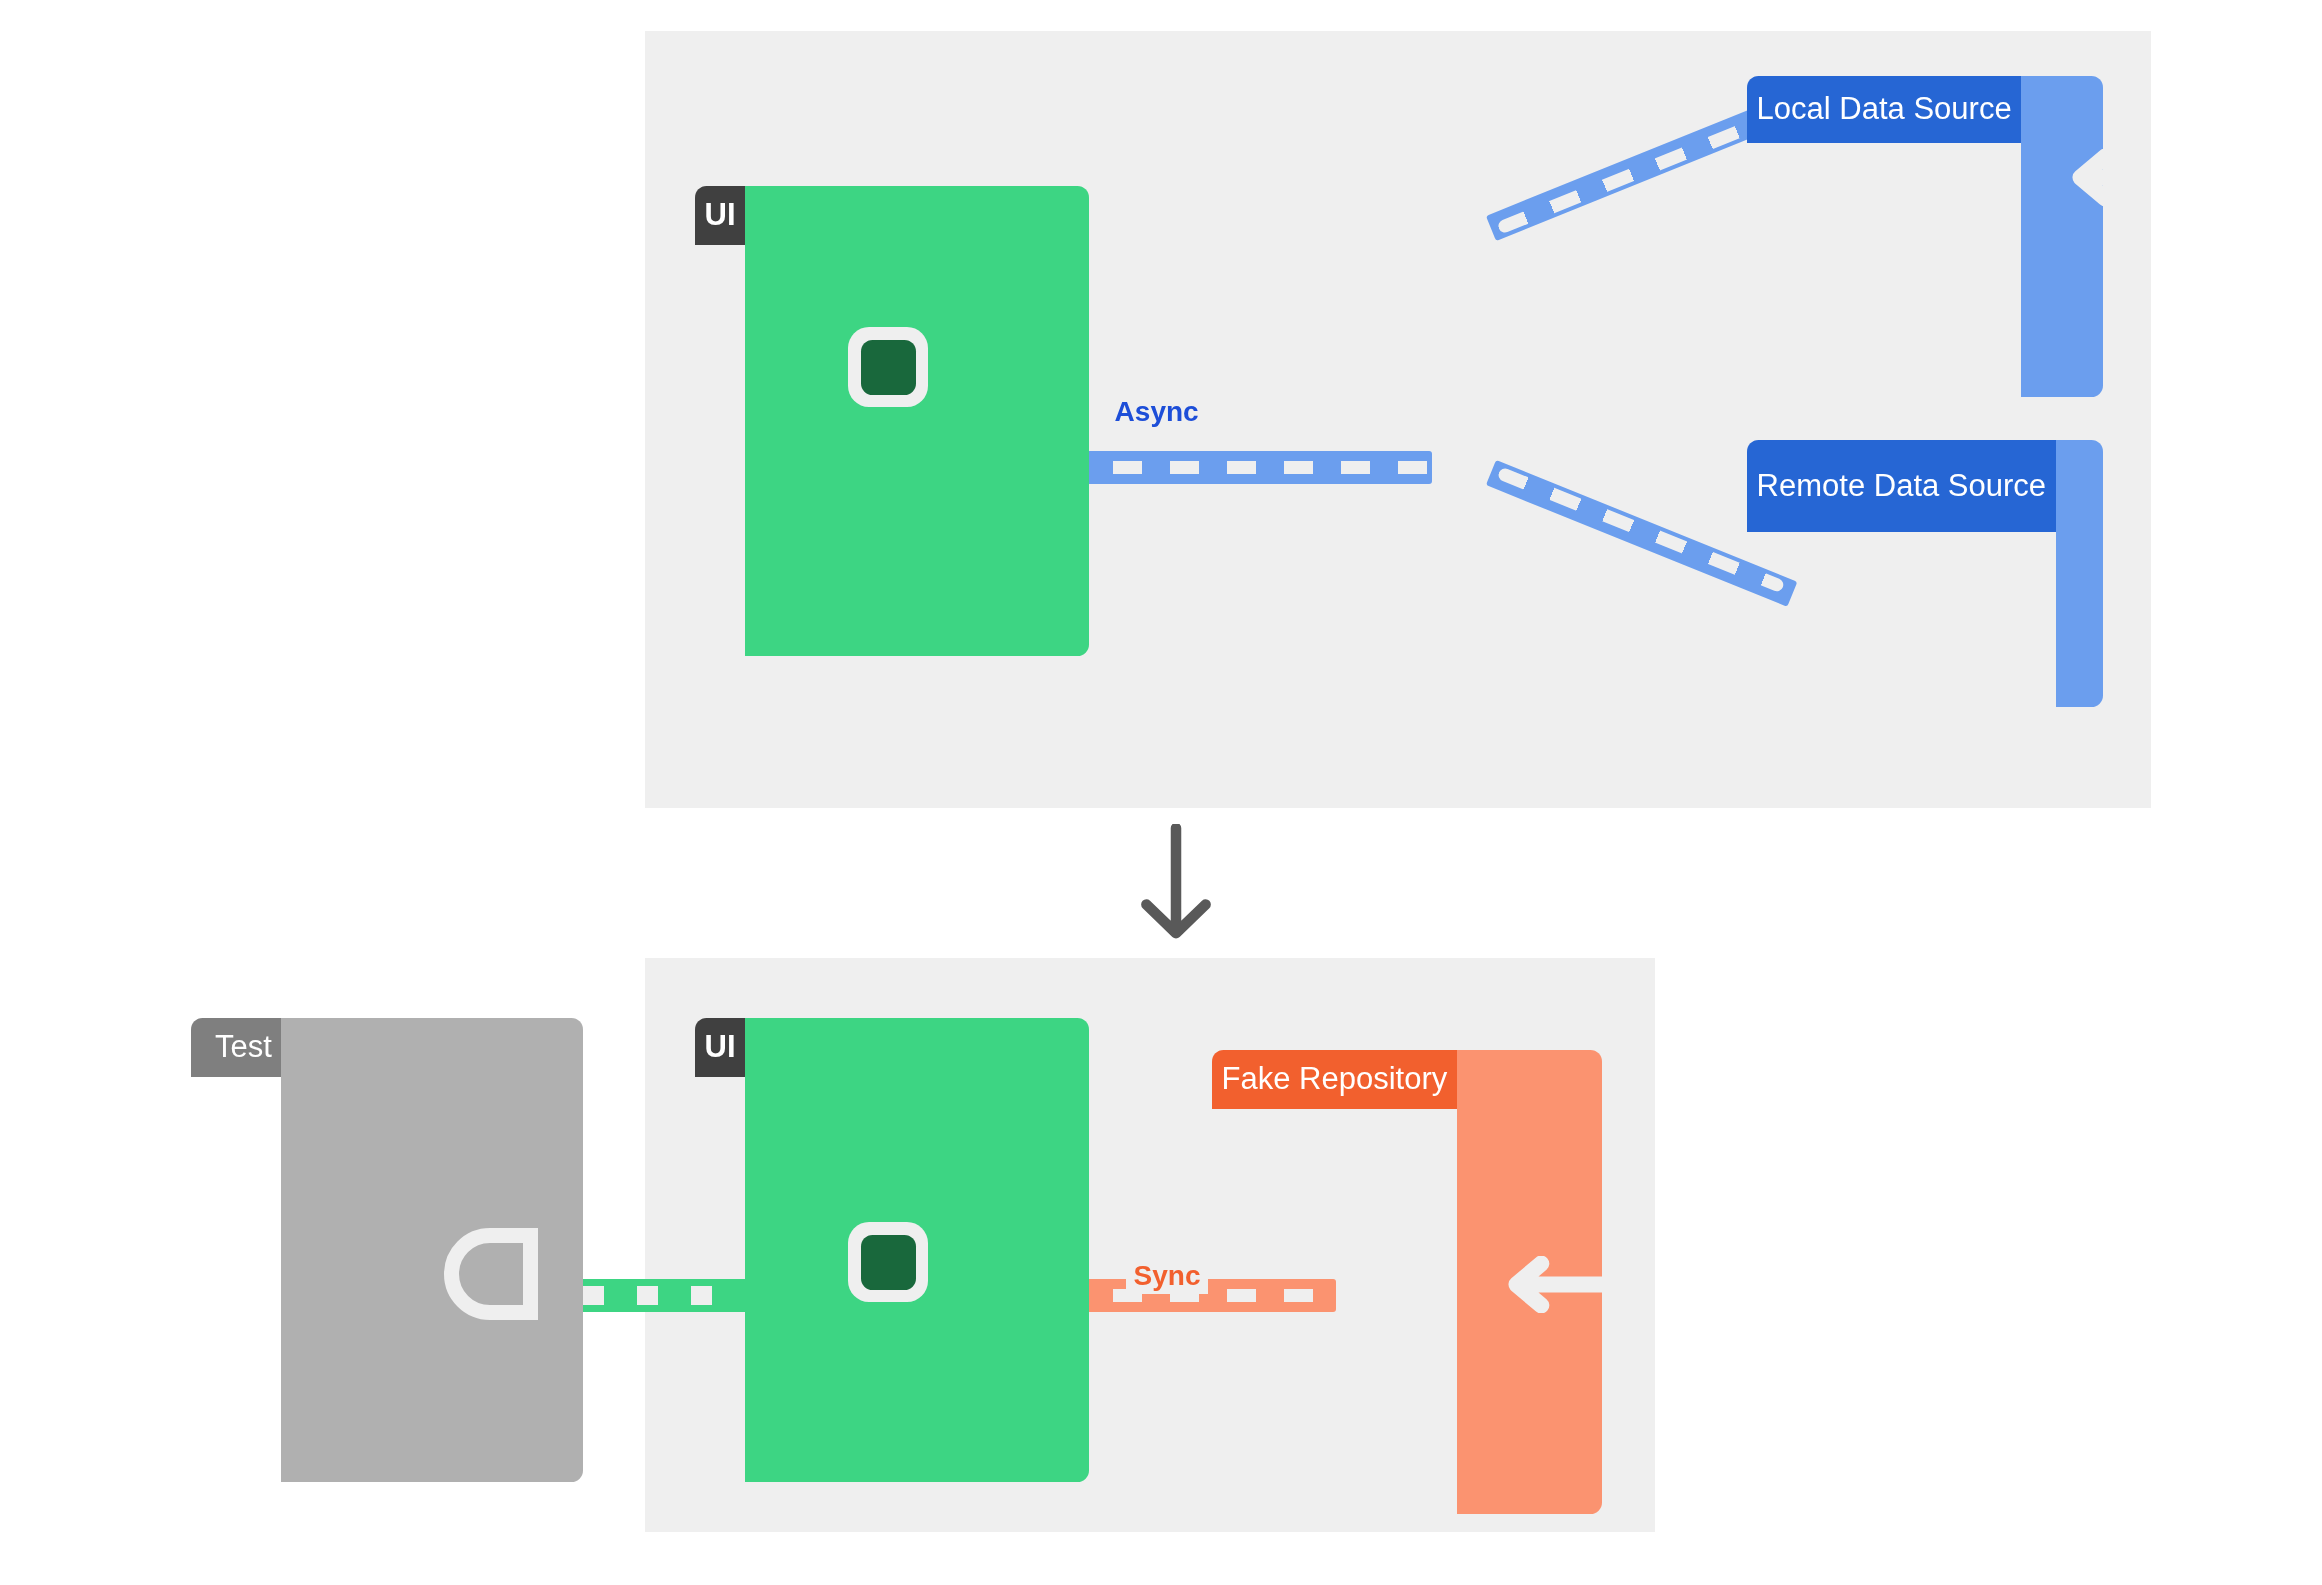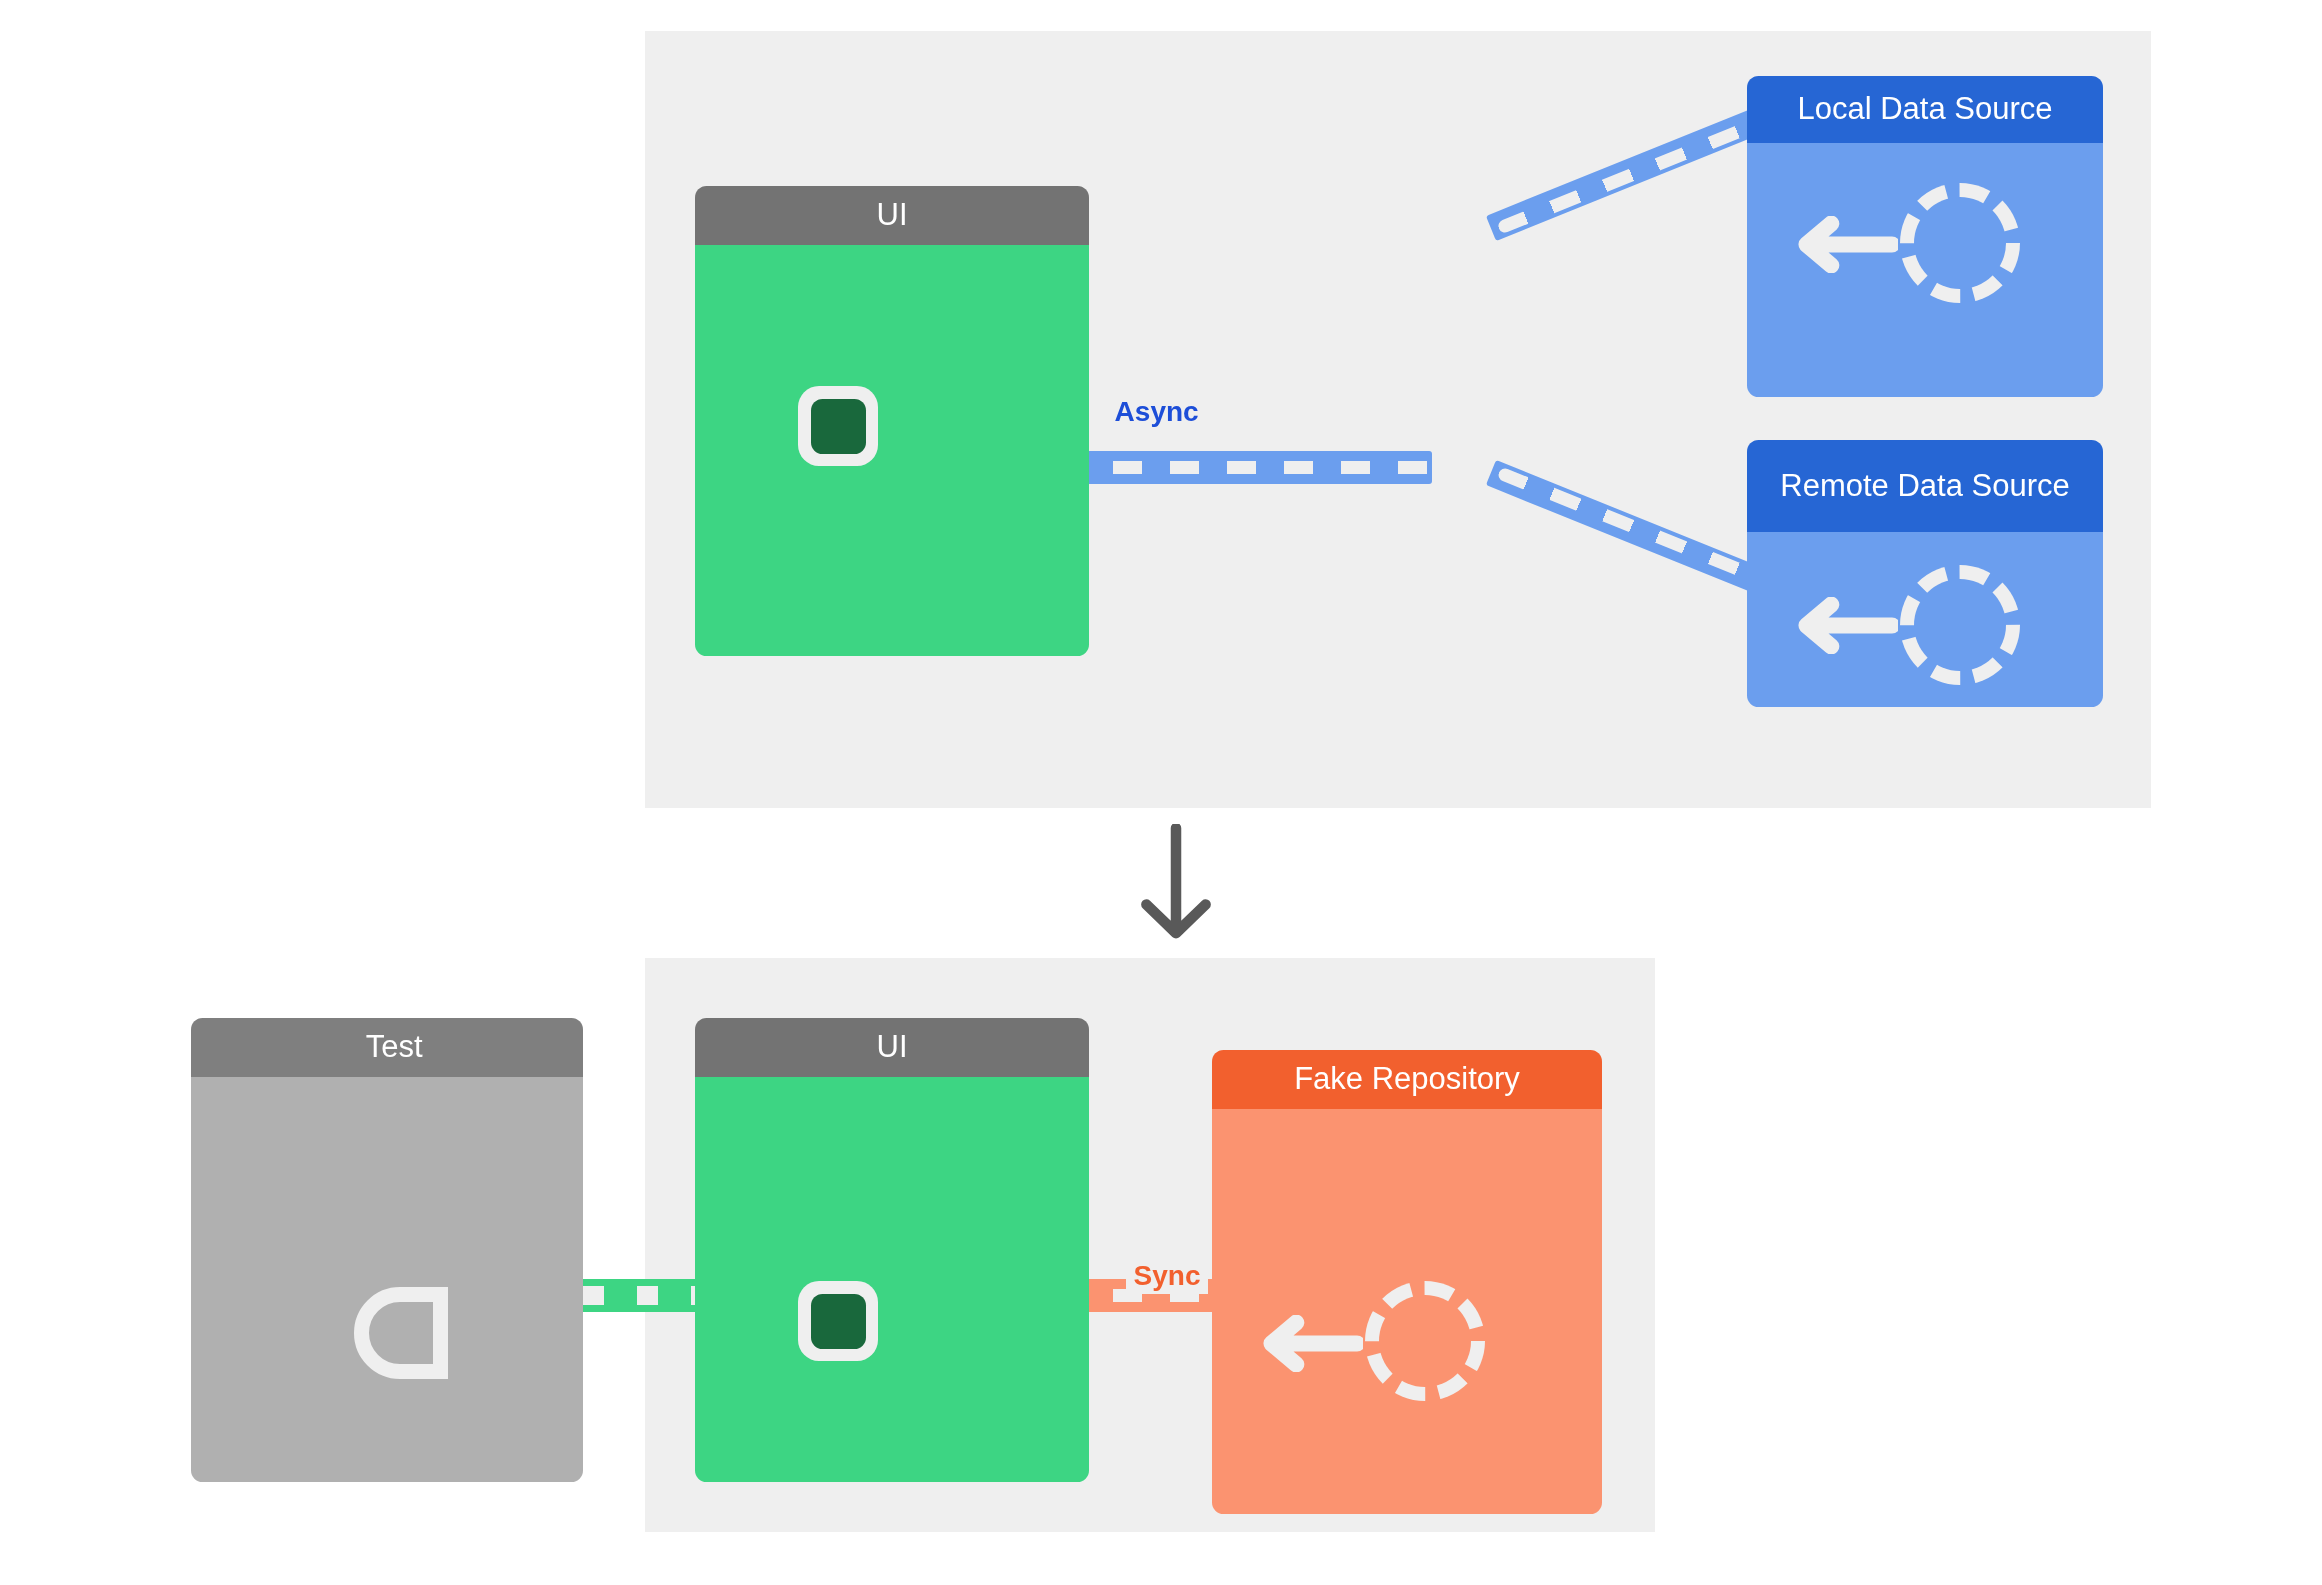--- a/index.html
+++ b/index.html
@@ -25,41 +25,41 @@
     background: #efefef;
   }
   #panel-production { left: 645px; top: 31px; width: 1506px; height: 777px; }
   #panel-test       { left: 645px; top: 958px; width: 1010px; height: 574px; }
 
   .node {
     position: absolute;
     border-radius: 11.5px;
     overflow: hidden;
     display: flex;
-    flex-direction: column;
+    flex-direction: row;
   }
   .node-header {
     flex: 0 0 auto;
     display: flex;
     align-items: center;
     justify-content: center;
     text-align: center;
     color: #ffffff;
     font-size: 31px;
     line-height: 1.18;
     padding: 0 9.6px;
     box-sizing: border-box;
   }
   .node-body {
     flex: 1 1 auto;
     position: relative;
   }
 
   
-  .theme-green  .node-header { background: #737373; }
+  .theme-green  .node-header { background: #404040; font-weight: bold; }
   .theme-green  .node-body   { background: #3DD583; }
   .theme-blue   .node-header { background: #2666D4; }
   .theme-blue   .node-body   { background: #6B9EEE; }
   .theme-orange .node-header { background: #F2602E; }
   .theme-orange .node-body   { background: #FB9370; }
   .theme-gray   .node-header { background: #7F7F7F; padding-left: 24px; }
   .theme-gray   .node-body   { background: #B0B0B0; }
 
   
   #node-ui-prod        { left: 695px;  top: 186px;  width: 394px; height: 470px; }

